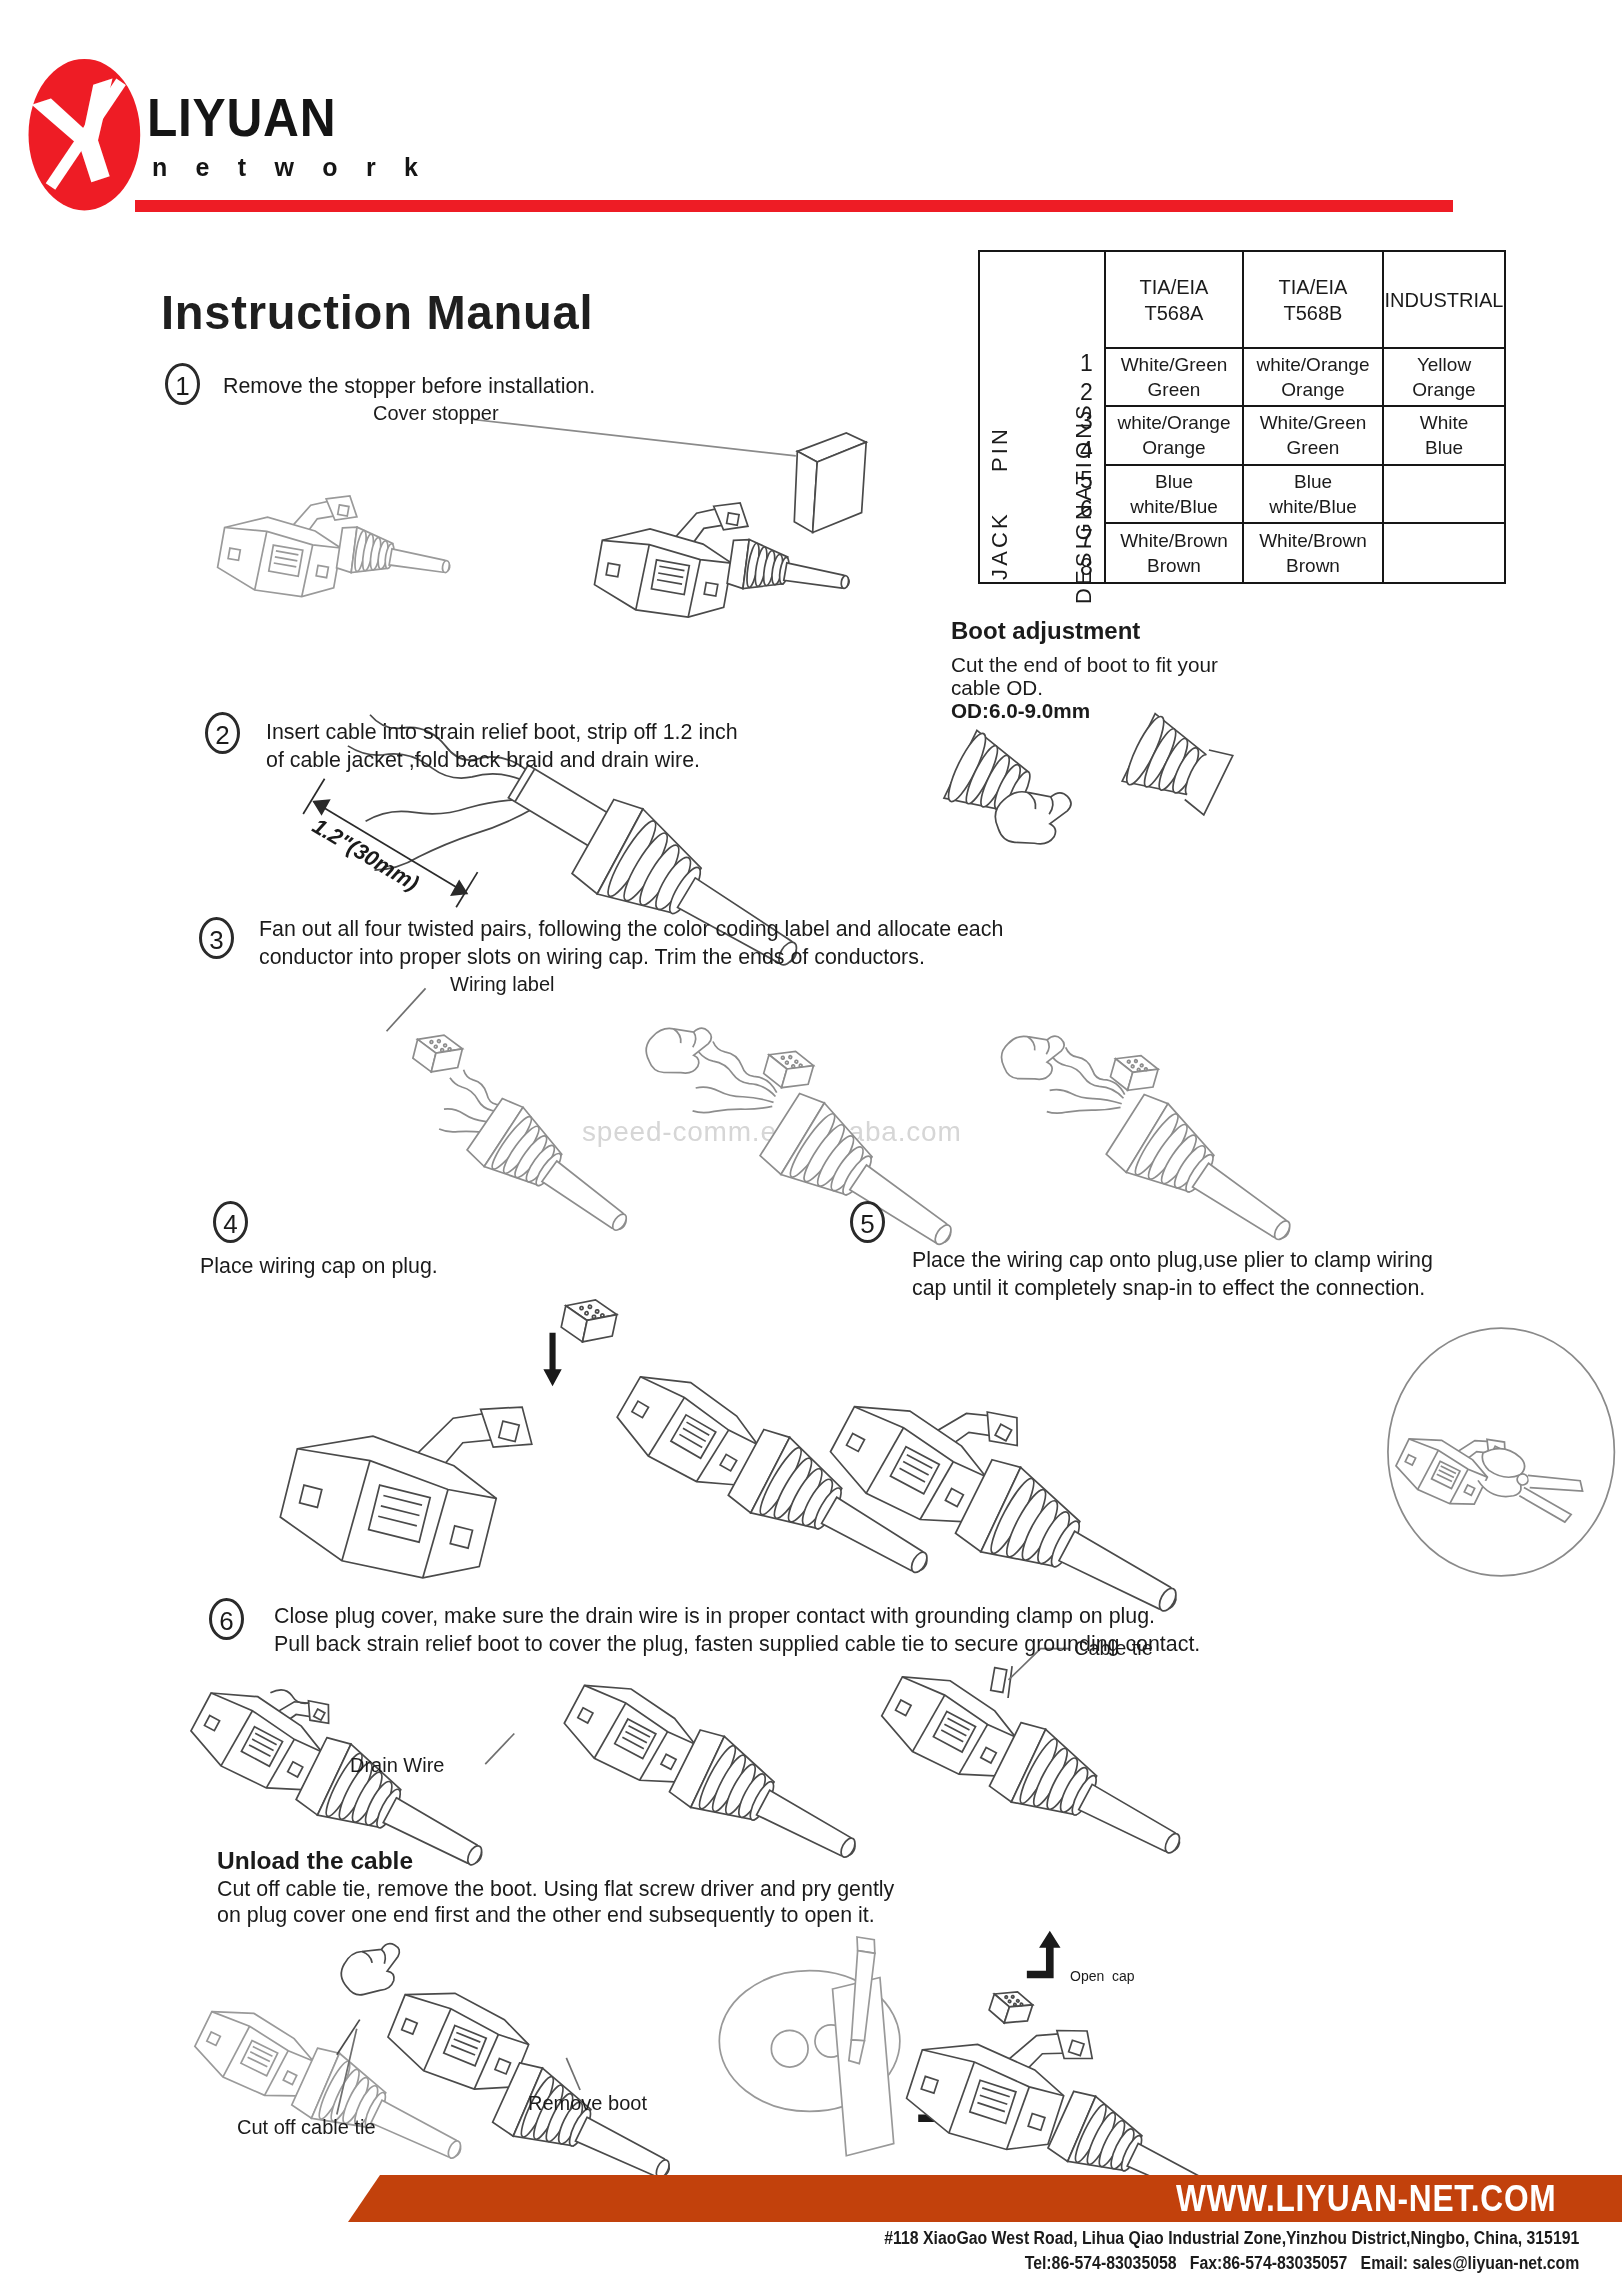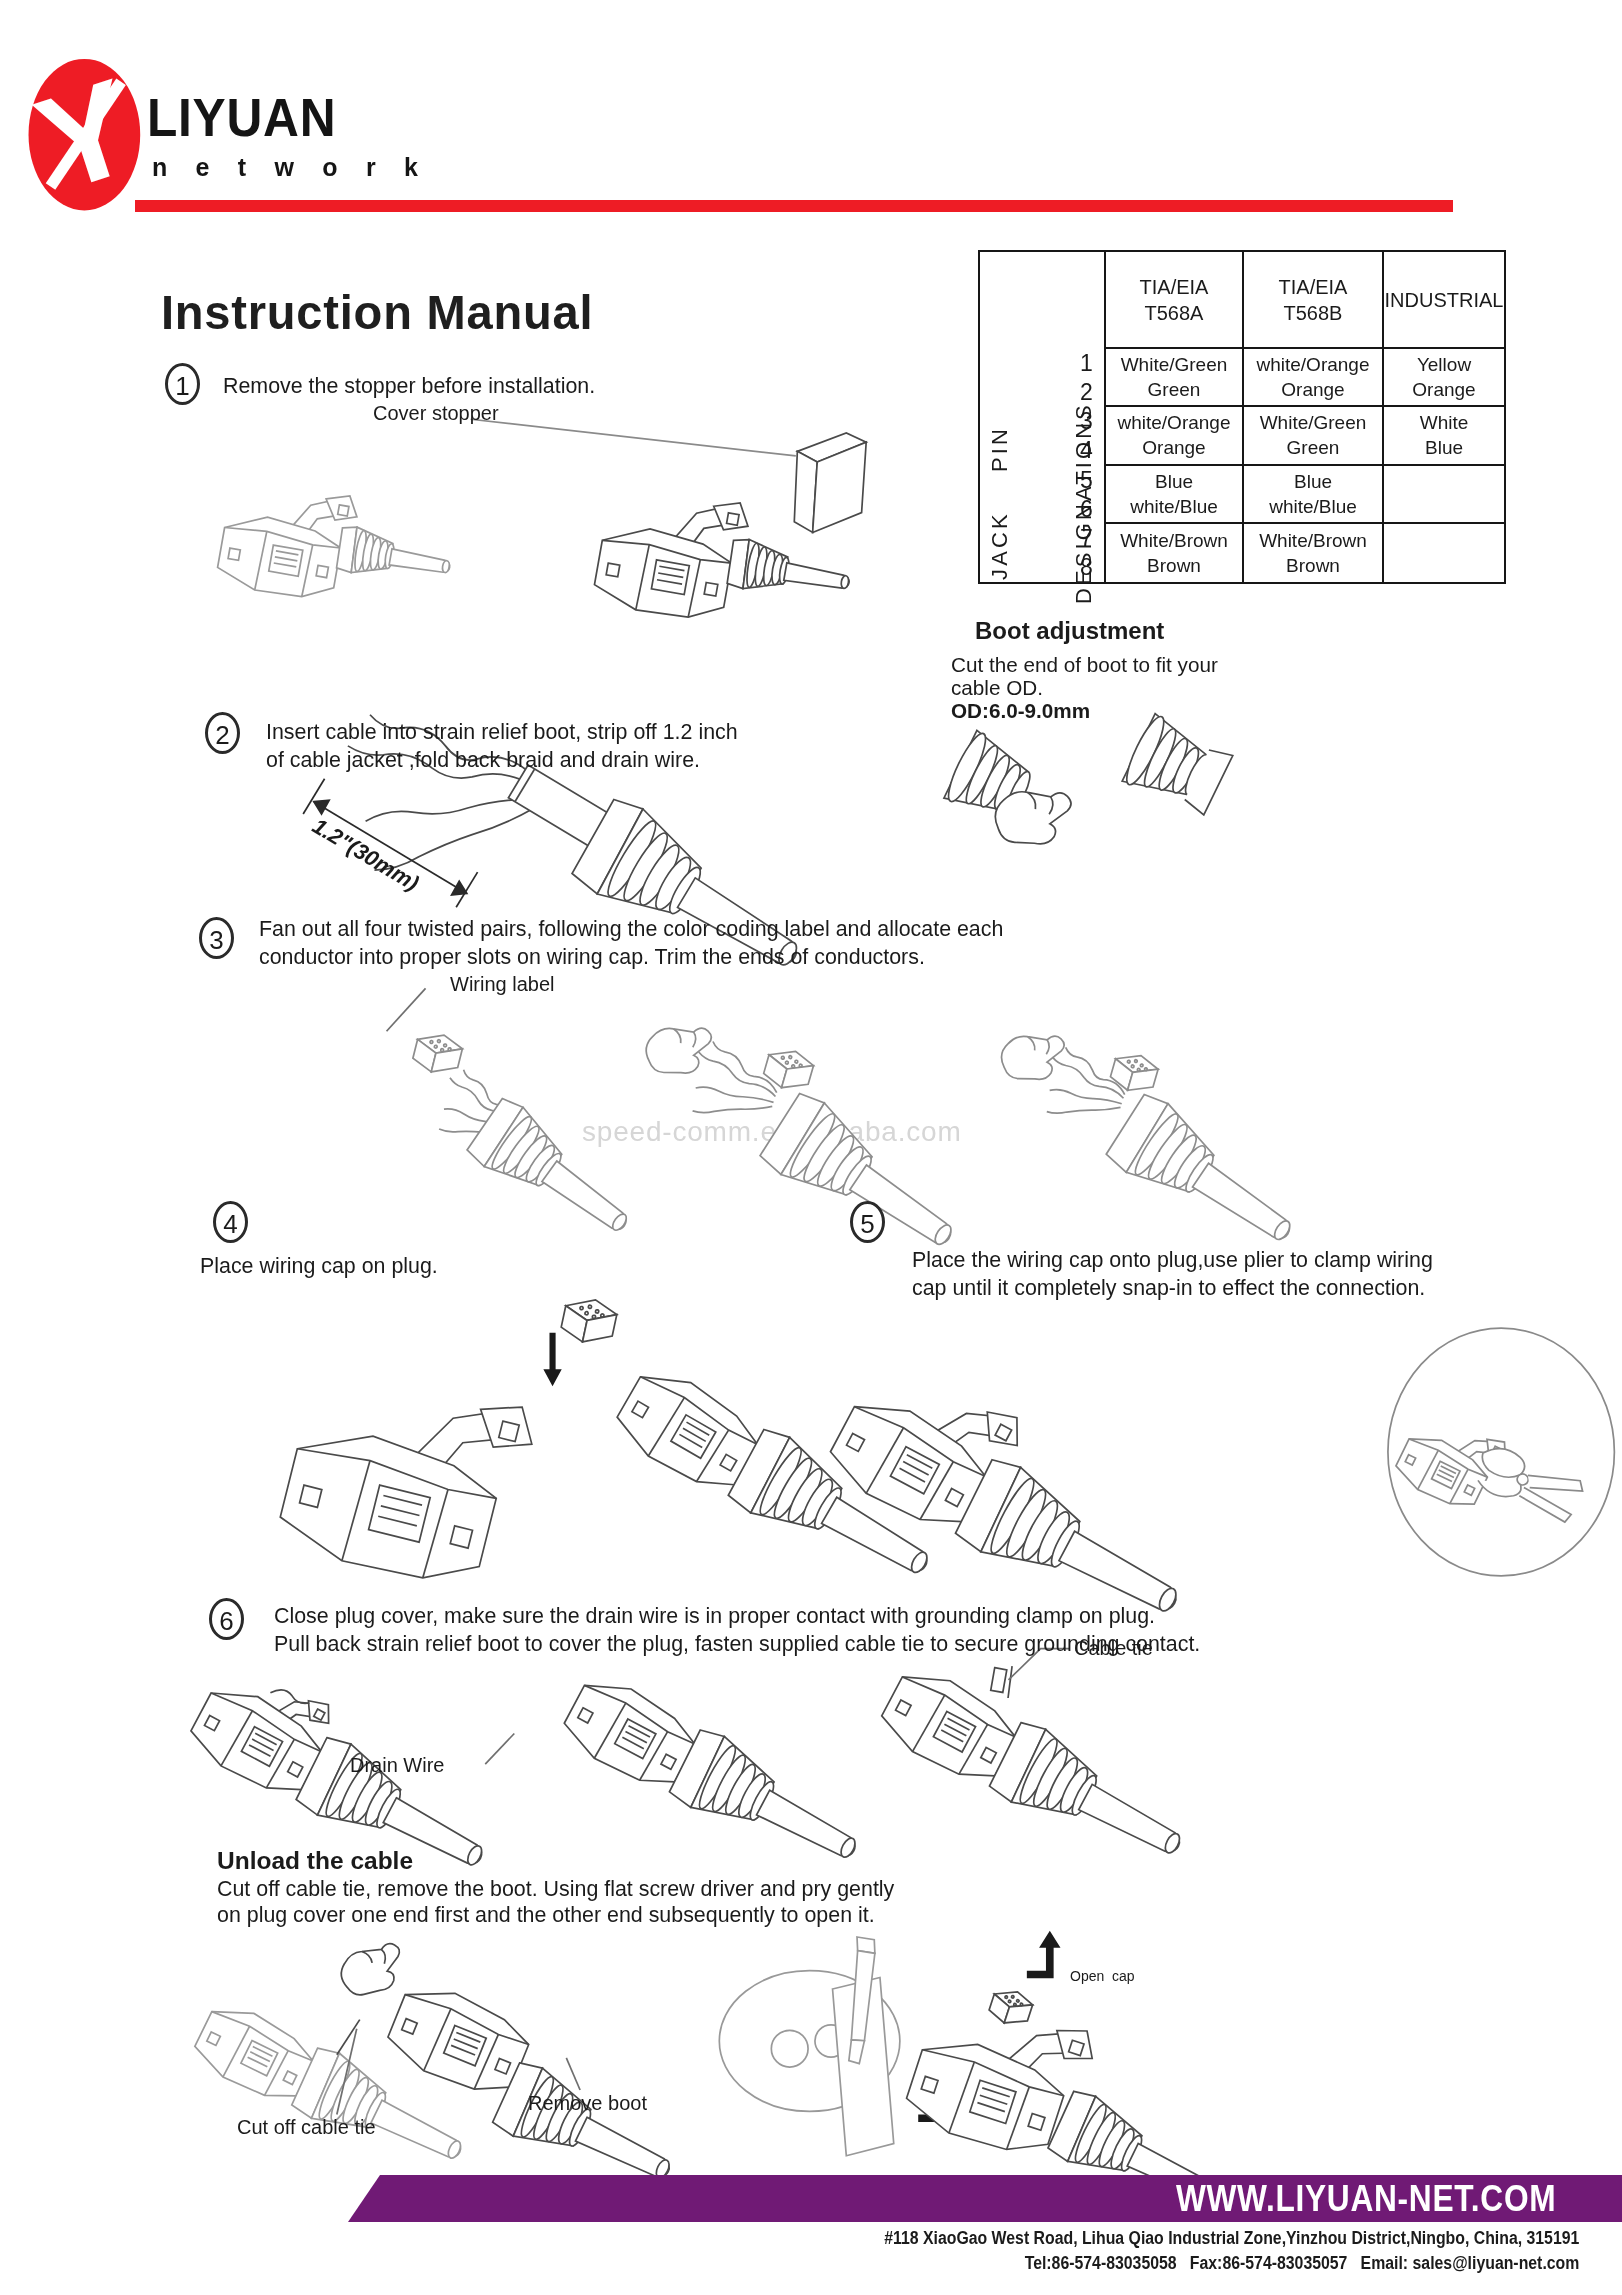--- a/index.html
+++ b/index.html
@@ -29,21 +29,21 @@
   .pintable .cell{border-left:2.3px solid #161616;display:flex;flex-direction:column;justify-content:center;
                   align-items:center;text-align:center;font-size:19px;line-height:25px;}
   .pintable .hb{border-bottom:2.3px solid #161616;}
   .pintable .hcell{font-size:20px;line-height:26px;}
   .labelcell{grid-row:1/6;grid-column:1;position:relative;}
   .sidelabel{position:absolute;left:-99px;top:139px;width:321px;text-align:center;transform:rotate(-90deg);
              font-size:22px;line-height:28px;letter-spacing:3.1px;white-space:pre;}
   .pins{position:absolute;right:1.5px;top:97px;bottom:0;width:32px;display:flex;flex-direction:column;
         justify-content:space-around;align-items:center;font-size:23px;}
   
-  .fband{left:348px;top:2175px;width:1275px;height:47px;background:#701a75;
+  .fband{left:348px;top:2175px;width:1275px;height:47px;background:#c2410c;
          clip-path:polygon(32px 0,100% 0,100% 100%,0 100%);z-index:3;}
   .fsite{position:absolute;right:67px;top:0;height:47px;line-height:47px;color:#ffffff;font-weight:bold;
          font-size:36px;transform:scaleX(.88);transform-origin:right center;letter-spacing:0.8px;white-space:nowrap;}
   .faddr{font-size:17.6px;font-weight:bold;transform:scaleX(.9);transform-origin:right top;white-space:nowrap;text-align:right;}
   
   #art{position:absolute;left:0;top:0;z-index:2;}
   #art path,#art polygon,#art rect,#art line,#art ellipse,#art circle,#art polyline{vector-effect:non-scaling-stroke;}
 </style>
 </head>
 <body>
@@ -418,21 +418,21 @@
   <div class="abs z3 stept" style="left:223px;top:372px;">Remove the stopper before installation.</div>
   <div class="abs z3 lbl" style="left:373px;top:402px;">Cover stopper</div>
 
   <div class="abs z3 stepnum" style="left:205px;top:712px;">2</div>
   <div class="abs z3 stept" style="left:266px;top:718px;">
     <div>Insert cable into strain relief boot, strip off 1.2 inch</div>
     <div>of cable jacket ,fold back braid and drain wire.</div>
   </div>
   <div class="abs z3 dim" style="left:321px;top:813px;">1.2"(30mm)</div>
 
-  <div class="abs z3 h2" style="left:951px;top:617px;margin-left:24px;">Boot adjustment</div>
+  <div class="abs z3 h2" style="left:951px;top:617px;">Boot adjustment</div>
   <div class="abs z3 bootline" style="left:951px;top:653px;">Cut the end of boot to fit your</div>
   <div class="abs z3 bootline" style="left:951px;top:676px;">cable OD.</div>
   <div class="abs z3 bootline bold" style="left:951px;top:699px;">OD:6.0-9.0mm</div>
 
   <div class="abs z3 stepnum" style="left:199px;top:917px;">3</div>
   <div class="abs z3 stept" style="left:259px;top:915px;">
     <div>Fan out all four twisted pairs, following the color coding label and allocate each</div>
     <div>conductor into proper slots on wiring cap. Trim the ends of conductors.</div>
   </div>
   <div class="abs z3 lbl" style="left:422px;top:973px;margin-left:28px;">Wiring label</div>

